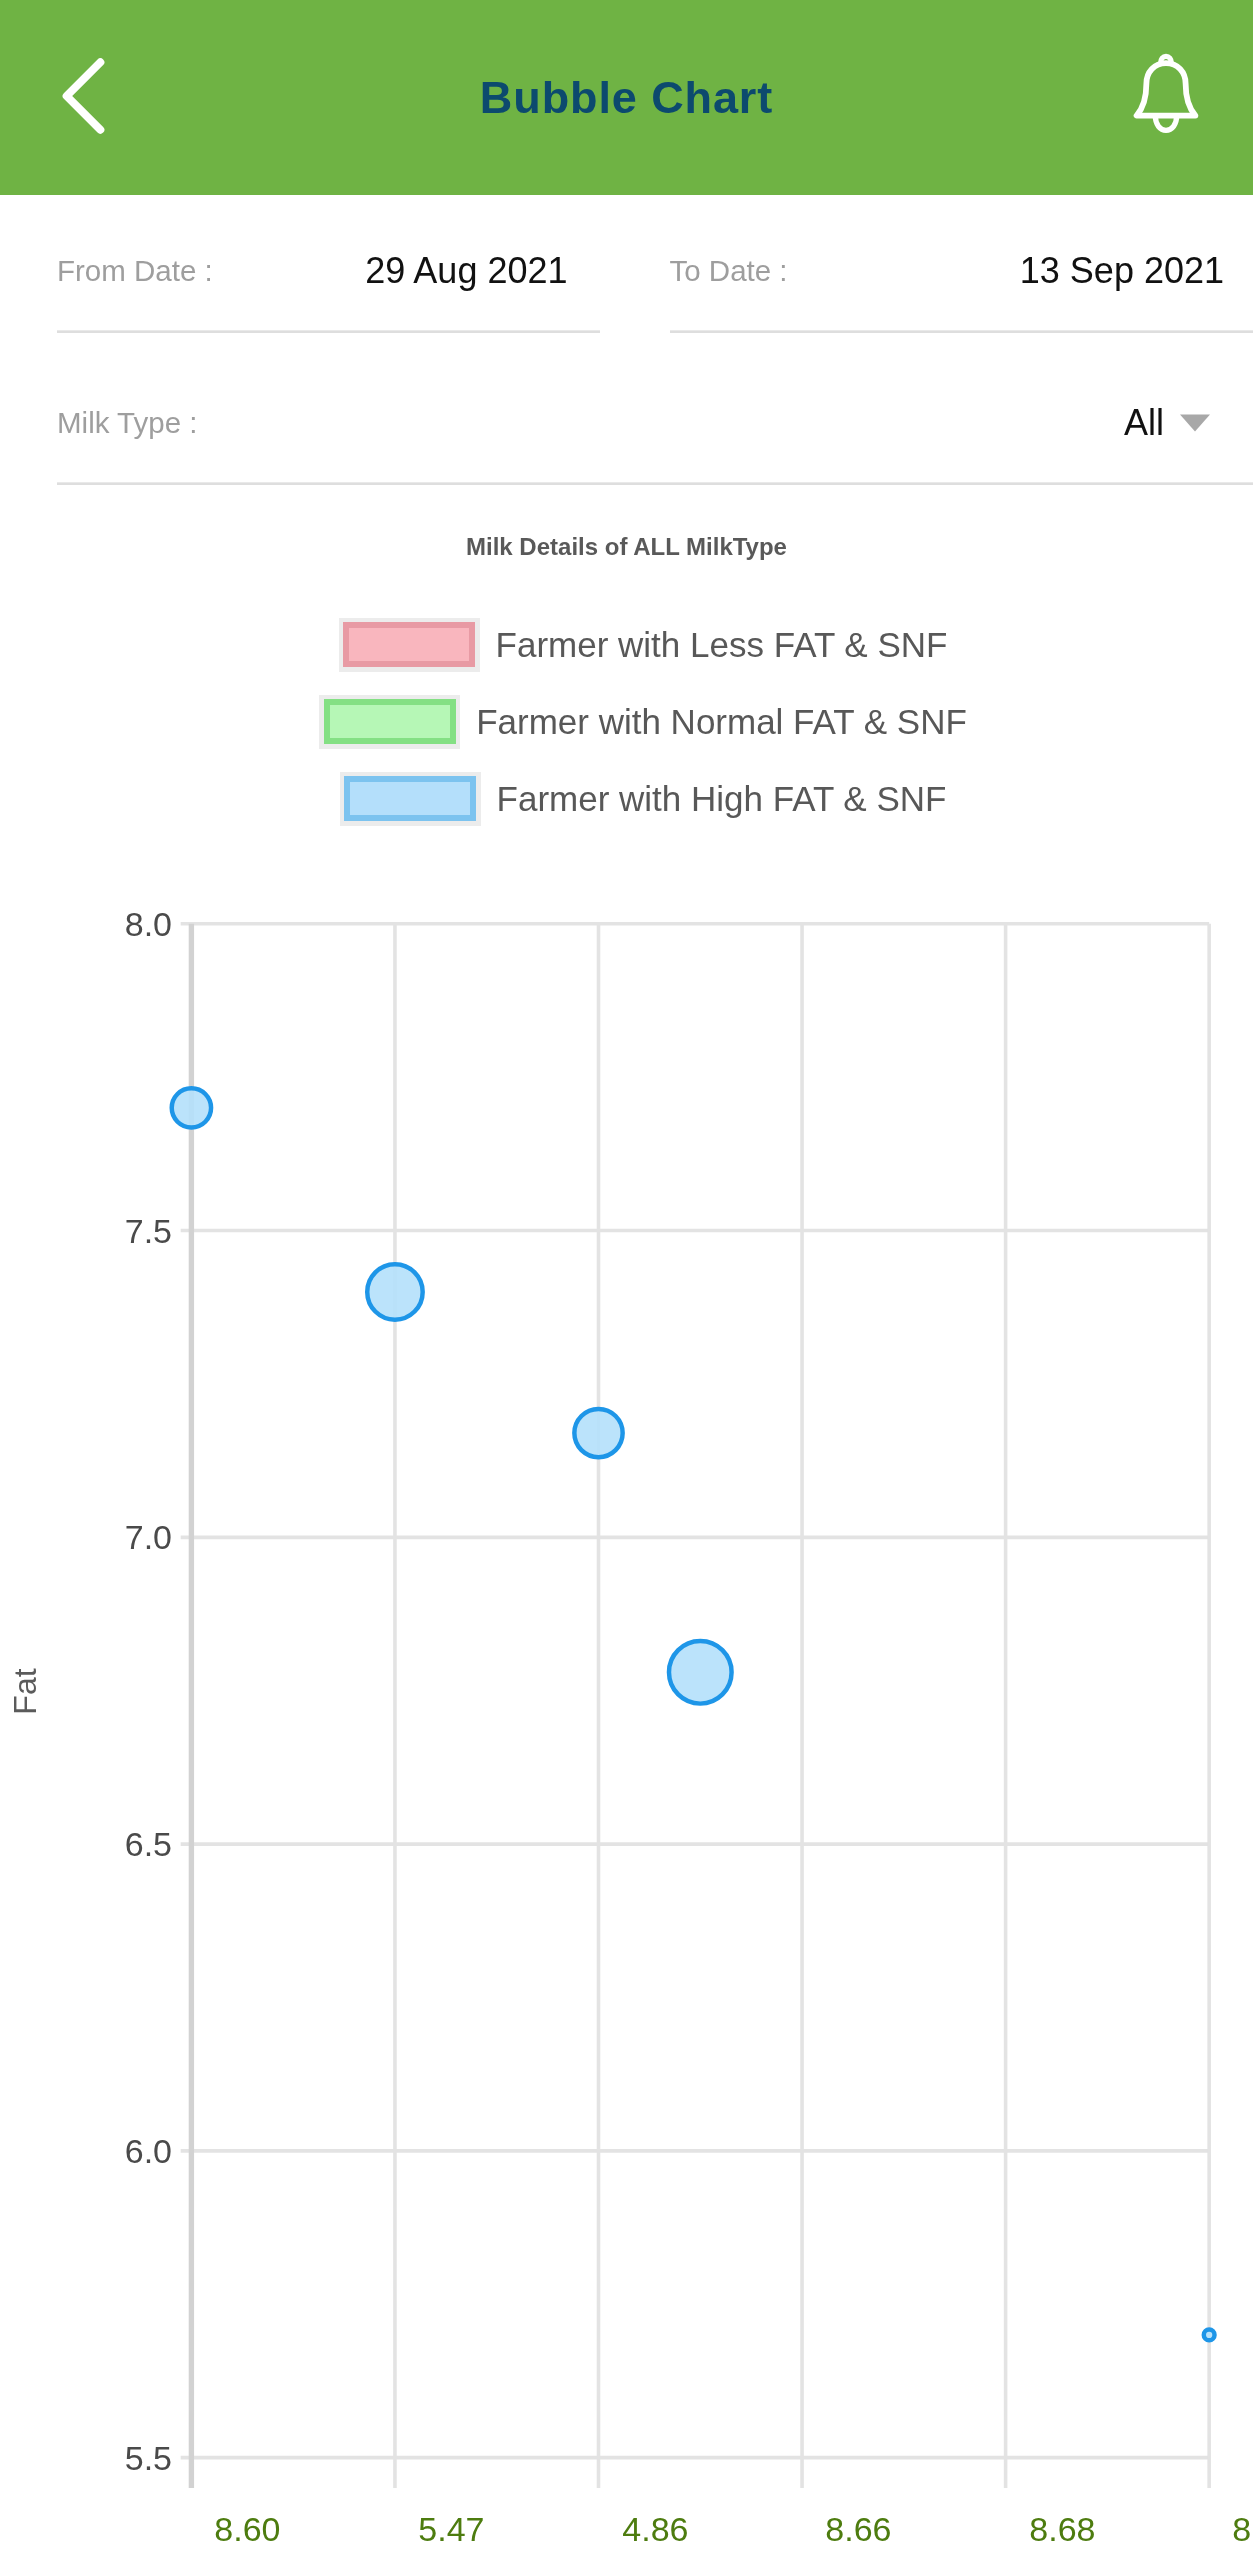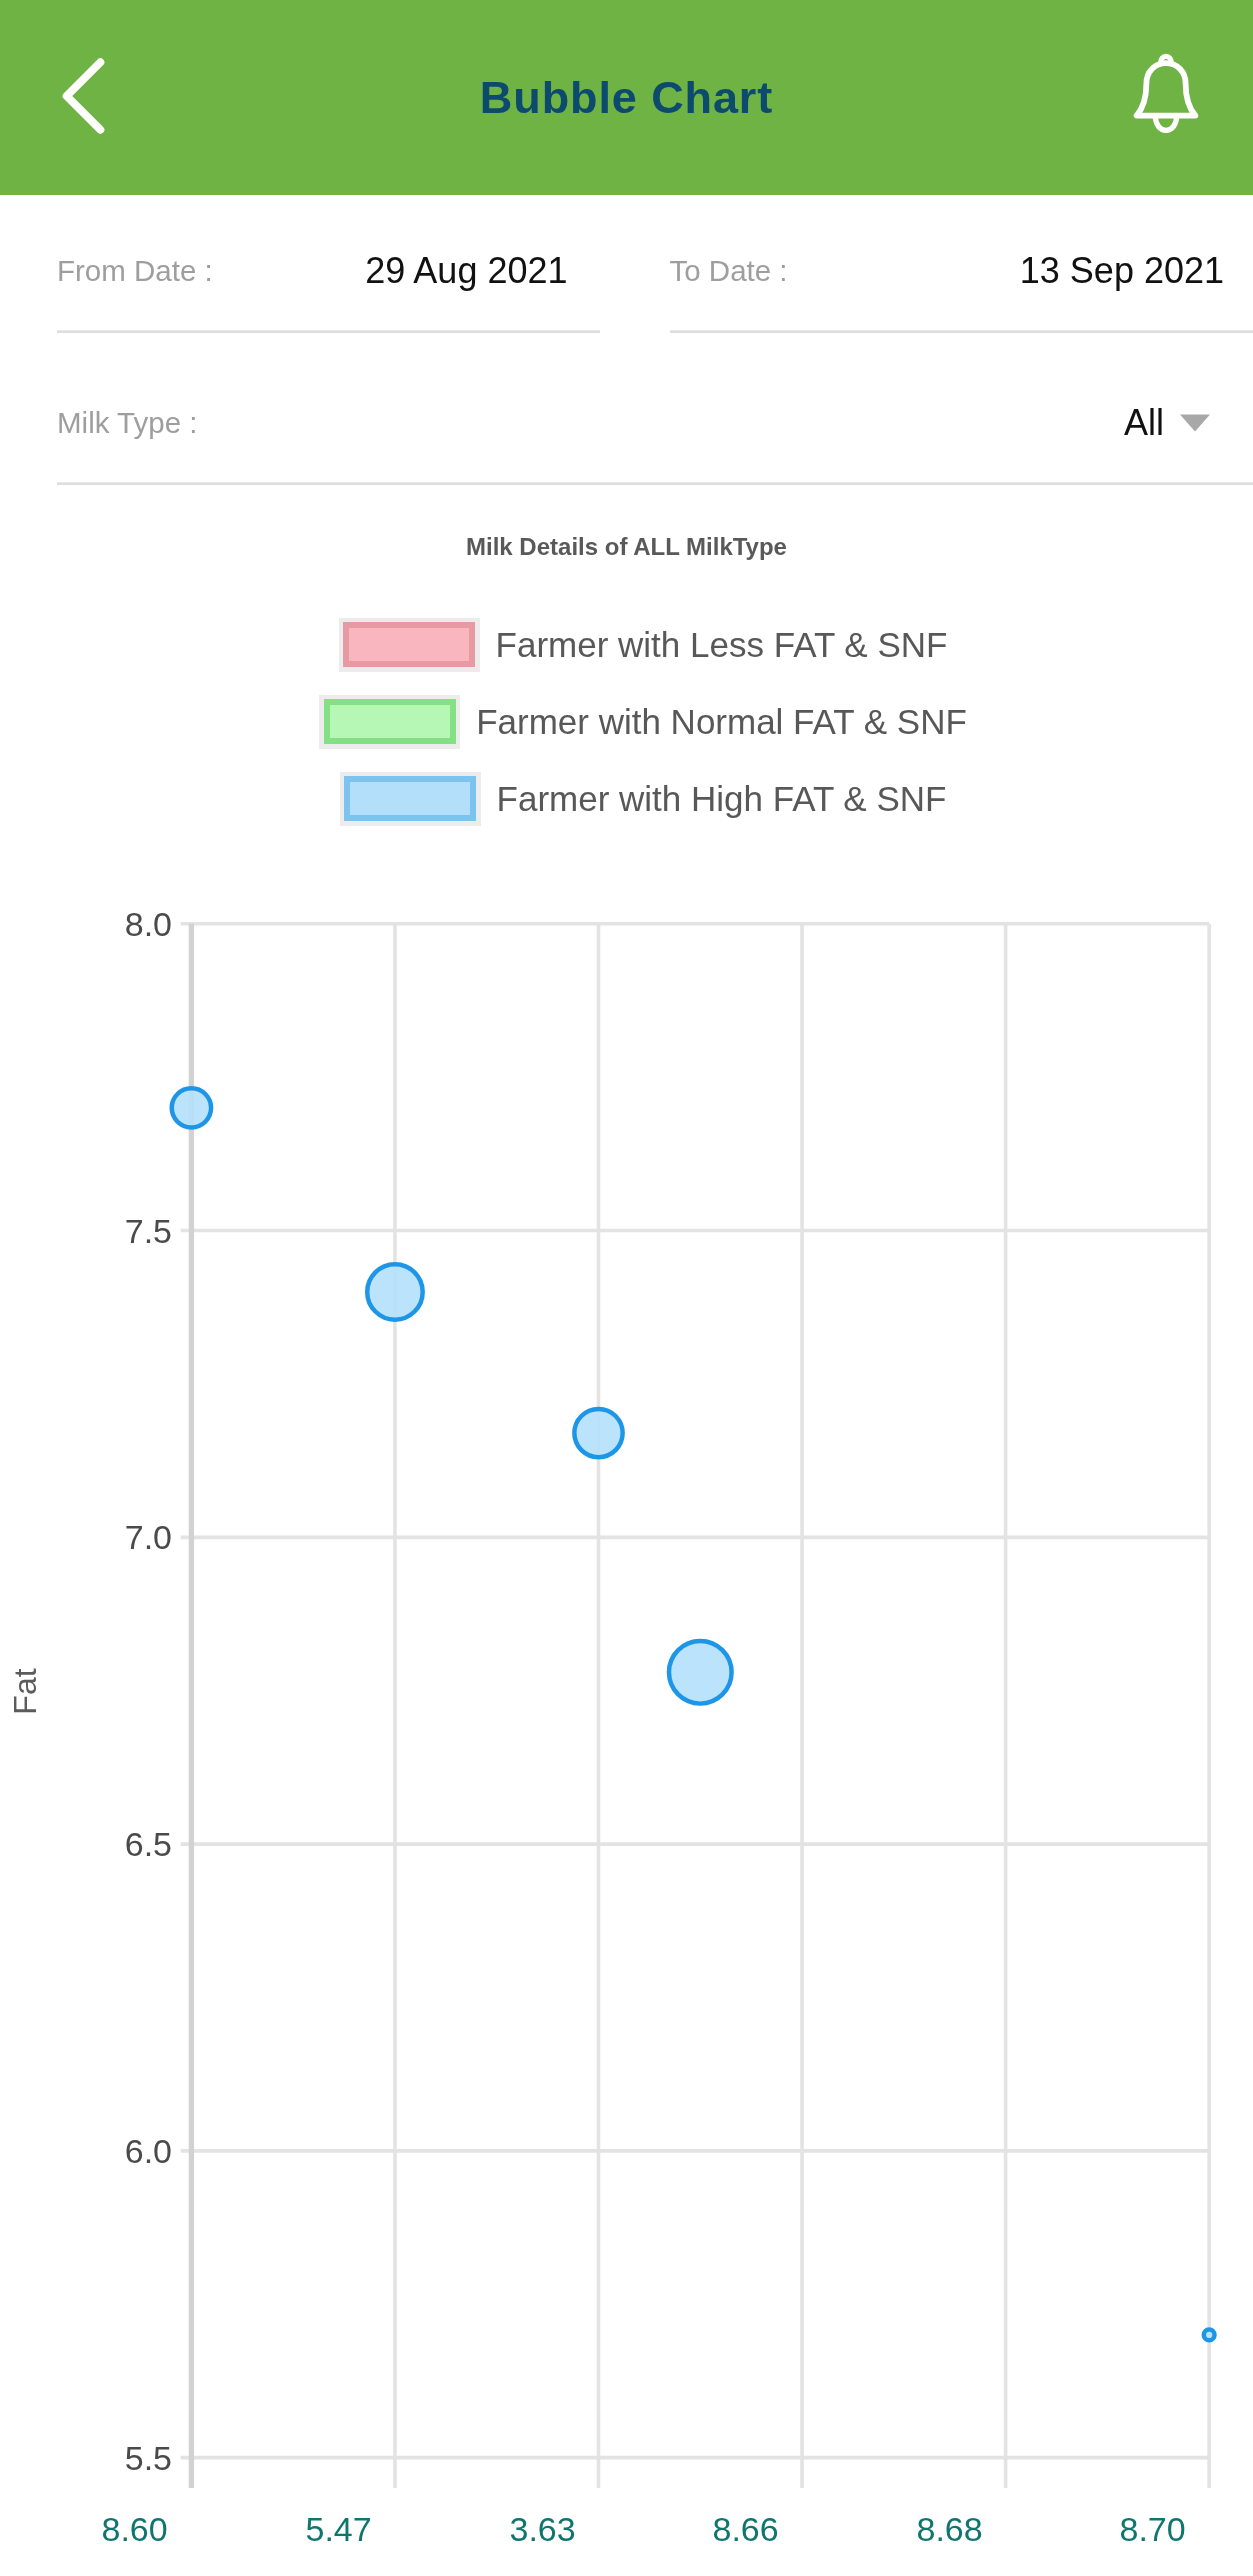--- a/index.html
+++ b/index.html
@@ -148,23 +148,23 @@
     right:0;
     width:134px;
     text-align:right;
     font-size:34px;
     color:#4a4a4a;
     transform:translateY(-50%);
   }
   .xtick {
     position:absolute;
     width:179px;
-    text-align:left;
+    text-align:right;
     font-size:34px;
-    color:#0f766e;
+    color:#4d7c0f;
     transform:translateX(-50%);
   }
 </style>
 </head>
 <body>
 
 <div class="appbar">
   <div class="back-btn">
     <span>
       <svg width="55" height="82" viewBox="0 0 62 92" fill="none">
@@ -261,20 +261,20 @@
 
   <div id="overlay" style="position:absolute; left:0; top:0; width:1253px; height:2057px;">
       <div class="ytick" style="top: 1959px; left: 38px; width: 134px;">5.5</div>
       <div class="ytick" style="top: 1652px; left: 38px; width: 134px;">6.0</div>
       <div class="ytick" style="top: 1345px; left: 38px; width: 134px;">6.5</div>
       <div class="ytick" style="top: 1038px; left: 38px; width: 134px;">7.0</div>
       <div class="ytick" style="top: 732px; left: 38px; width: 134px;">7.5</div>
       <div class="ytick" style="top: 425px; left: 38px; width: 134px;">8.0</div>
       <div class="xtick" style="left: 191px; top: 2011px;">8.60</div>
       <div class="xtick" style="left: 395px; top: 2011px;">5.47</div>
-      <div class="xtick" style="left: 599px; top: 2011px;">3.63</div>
+      <div class="xtick" style="left: 599px; top: 2011px;">4.86</div>
       <div class="xtick" style="left: 802px; top: 2011px;">8.66</div>
       <div class="xtick" style="left: 1006px; top: 2011px;">8.68</div>
       <div class="xtick" style="left: 1209px; top: 2011px;">8.70</div>
       <div class="axis-title-y" style="top: 1174px; left: -64px;">Fat</div>
     </div>
 </div>
 
 
 </body></html>

